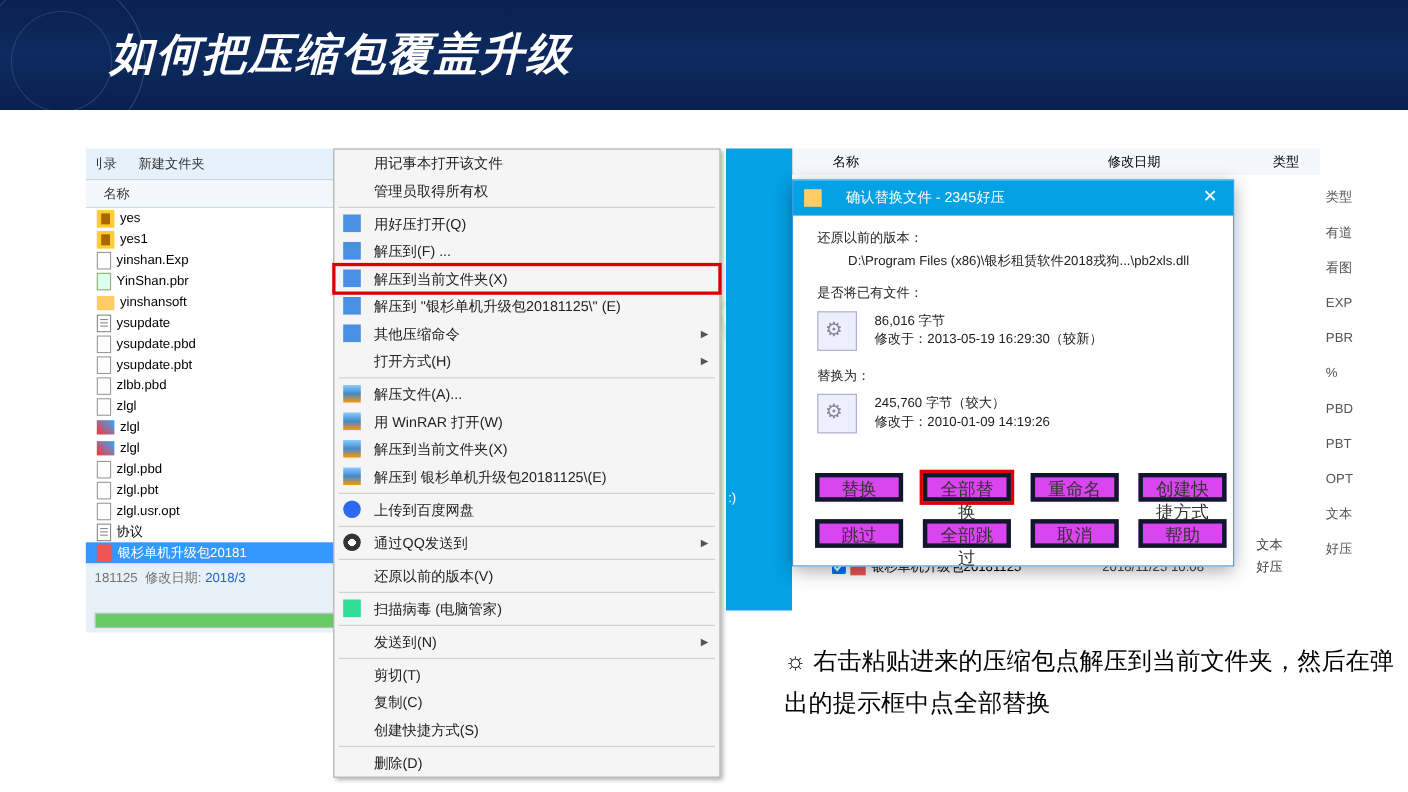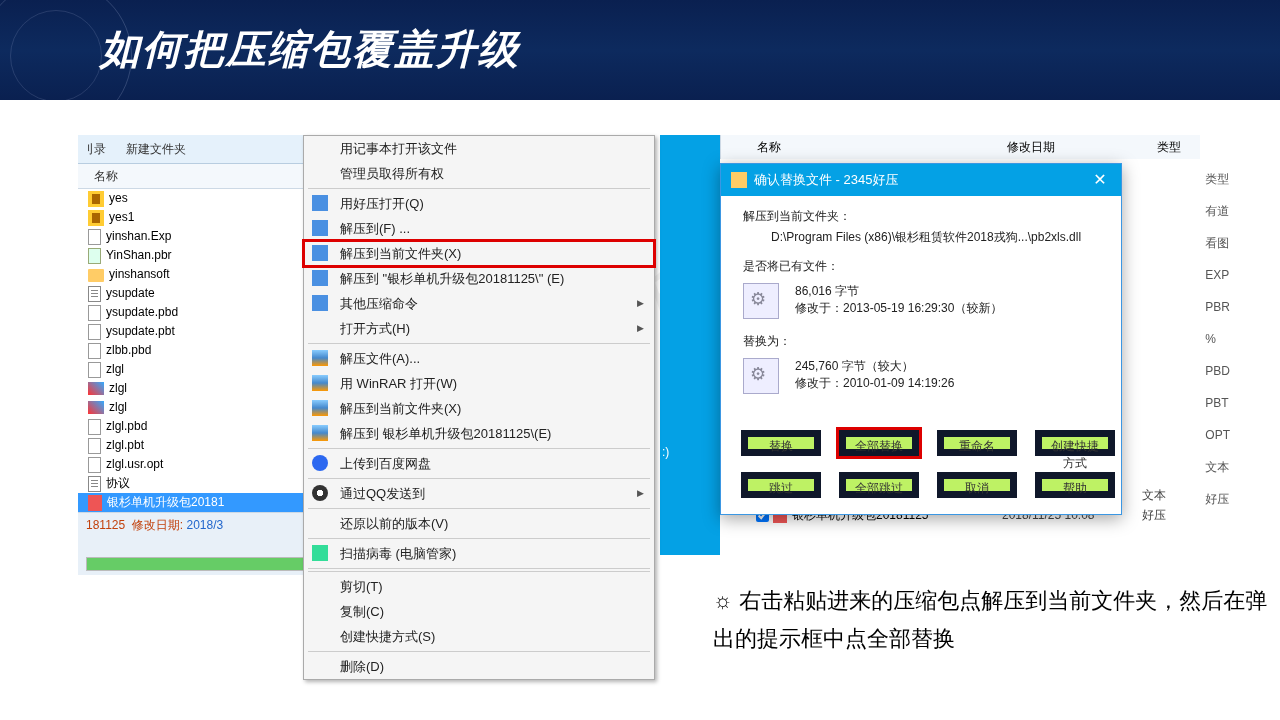--- a/index.html
+++ b/index.html
@@ -19,49 +19,49 @@
 .ico-zip{background:#fc3}.ico-zip::after{content:"";display:block;width:8px;height:10px;background:#a60;margin:3px auto}
 .ico-file{border:1px solid #999;background:#fff;box-sizing:border-box;width:13px;height:16px}
 .ico-pbr{border:1px solid #9a7;background:#dfe;box-sizing:border-box;width:13px;height:16px}
 .ico-fld{background:#fc6;border-radius:1px;width:16px;height:13px;margin-top:2px}
 .ico-txt{border:1px solid #888;background:#fff;box-sizing:border-box;width:13px;height:16px;position:relative}
 .ico-txt::after{content:"";position:absolute;left:2px;top:3px;right:2px;height:1px;background:#888;box-shadow:0 3px #888,0 6px #888}
 .ico-mul{background:linear-gradient(45deg,#f33,#3af);width:16px;height:13px}
 .ico-rar{background:#e55;width:14px;height:16px}
 .frow .nm{white-space:nowrap}
 .status{border-top:1px solid #cdd9e5;background:#e8f0f8;padding:4px 8px;font-size:12px;color:#555;min-height:40px}
-.status .s1{color:#c2410c}.status .s2{color:#2266cc}
+.status .s1{color:#737373}.status .s2{color:#2266cc}
 .greenbar{height:12px;background:linear-gradient(to right,#6c6 70%,#f0f0f0 70%);border:1px solid #bbb}
 
 .ctx{position:absolute;left:225px;top:0;width:350px;background:#f5f5f5;border:1px solid #aaa;box-shadow:2px 2px 4px rgba(0,0,0,.3);font-size:13px;z-index:10}
 .ctx .itm{height:25px;line-height:25px;padding-left:36px;position:relative;color:#222}
 .ctx .itm.hi1{outline:3px solid #d00;outline-offset:-1px}
 .ctx .sep{height:1px;background:#ccc;margin:2px 4px}
 .ctx .arr::after{content:"▶";position:absolute;right:10px;font-size:9px;color:#555}
 .ctx .ic{position:absolute;left:8px;top:4px;width:16px;height:16px}
 .ic-hz{background:#4a90e2}
 .ic-rar{background:linear-gradient(#8cf,#48c,#f90)}
 .ic-bd{background:#2c68f0;border-radius:50%}
 .ic-qq{background:radial-gradient(#fff 30%,#333 30%);border-radius:50%}
 .ic-sh{background:#3d9}
 
 .shot-right{left:720px;top:135px;width:480px}
 .sr-hdr{height:24px;background:#f4f8fc;border-left:1px solid #cdd9e5;font-size:12px;line-height:24px;display:flex}
 .sr-hdr span:first-child{width:250px;padding-left:36px}.sr-hdr span:nth-child(2){width:150px}
 .dialog{position:absolute;left:0;top:28px;width:400px;background:#fff;border:1px solid #3b97e3;box-shadow:0 4px 16px rgba(0,0,0,.35);z-index:5}
-.dlg-title{height:32px;background:#04a1e5;color:#fff;font-size:13px;line-height:32px;padding-left:33px;position:relative}
+.dlg-title{height:32px;background:#04a1e5;color:#fff;font-size:13px;line-height:32px;padding-left:48px;position:relative}
 .dlg-title .cls{position:absolute;right:0;top:0;width:42px;height:32px;text-align:center;font-size:16px}
 .dlg-title::before{content:"";position:absolute;left:10px;top:8px;width:16px;height:16px;background:#fc6}
 .dlg-body{padding:12px 22px;font-size:12px;color:#222}
 .dlg-body .path{margin-left:28px;margin-top:4px;margin-bottom:12px}
 .dlg-body .fileinfo{display:flex;margin:8px 0 14px}
 .dlg-body .fi-ico{width:34px;height:34px;border:1px solid #aac;margin-right:16px;background:#eef;position:relative}
 .dlg-body .fi-ico::after{content:"⚙";position:absolute;left:6px;top:4px;font-size:18px;color:#889}
 .dlg-btns{padding:10px 20px 16px;display:grid;grid-template-columns:repeat(4,80px);gap:16px 18px;justify-content:start}
-.dlg-btns button{height:26px;background:#bef264;border:7px solid #0f172a;font-size:12px;color:#333}
+.dlg-btns button{height:26px;background:#d946ef;border:4px solid #0f172a;font-size:16px;color:#333}
 .dlg-btns .hl{outline:3px solid #d00;outline-offset:0}
 .sr-bg{position:absolute;left:-60px;top:0;width:60px;height:420px;background:#04a1e5}
 .sr-files{position:absolute;left:20px;top:350px;width:440px;font-size:12px}
 .sr-files .frow2{height:20px;line-height:20px;display:flex}
 .sr-files .c1{width:250px;display:flex;align-items:center;padding-left:12px}
 .sr-files .c2{width:140px;color:#444}.sr-files .c3{color:#444}
 .sr-files input[type=checkbox]{margin-right:4px}
 
 .instr{position:absolute;left:713px;top:582px;width:560px;font-size:22px;color:#000000;line-height:1.72}
 .watermark{position:absolute;left:340px;top:300px;font-size:72px;color:rgba(0,0,0,.045);transform:rotate(-20deg);pointer-events:none;letter-spacing:8px}
@@ -173,20 +173,21 @@
       <div class="itm"><span class="ic ic-rar"></span><span>解压到 银杉单机升级包20181125\(E)</span></div>
       <div class="sep"></div>
       <div class="itm"><span class="ic ic-bd"></span><span>上传到百度网盘</span></div>
       <div class="sep"></div>
       <div class="itm arr"><span class="ic ic-qq"></span><span>通过QQ发送到</span></div>
       <div class="sep"></div>
       <div class="itm"><span>还原以前的版本(V)</span></div>
       <div class="sep"></div>
       <div class="itm"><span class="ic ic-sh"></span><span>扫描病毒 (电脑管家)</span></div>
       <div class="sep"></div>
+      <div class="itm arr"><span>发送到(N)</span></div>
       <div class="sep"></div>
       <div class="itm"><span>剪切(T)</span></div>
       <div class="itm"><span>复制(C)</span></div>
       <div class="itm"><span>创建快捷方式(S)</span></div>
       <div class="sep"></div>
       <div class="itm"><span>删除(D)</span></div>
     </div>
 
   <span class="peek" style="left:538px;top:48px">百万</span>
   <span class="peek" style="left:538px;top:78px">图片</span>
@@ -203,21 +204,21 @@
       <span>修改日期</span>
       <span>类型</span>
   </div>
 
   <div class="dialog">
     <div class="dlg-title">
       <span>确认替换文件 - 2345好压</span>
       <span class="cls">✕</span>
     </div>
     <div class="dlg-body">
-      <div>解压到当前文件夹：</div>
+      <div>还原以前的版本：</div>
       <div class="path">D:\Program Files (x86)\银杉租赁软件2018戎狗...\pb2xls.dll</div>
       <div>是否将已有文件：</div>
       <div class="fileinfo">
           <div class="fi-ico"></div>
           <div>
             <div>86,016 字节</div>
             <div>修改于：2013-05-19 16:29:30（较新）</div>
           </div>
         </div>
       <div>替换为：</div>

